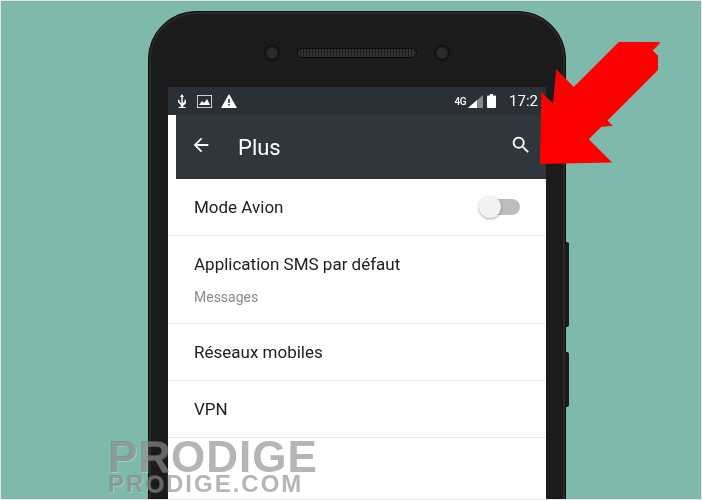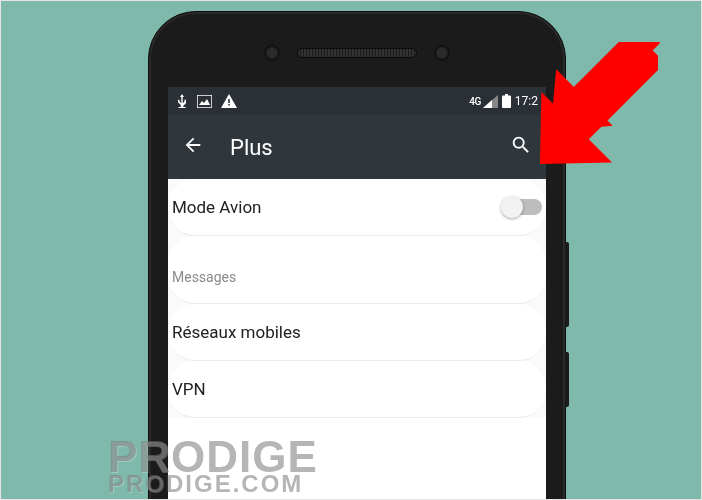--- a/index.html
+++ b/index.html
@@ -90,40 +90,40 @@
     color: #fff;
     display: flex;
     align-items: center;
     font-size: 13px;
     padding: 0 8px;
   }
   .status-left { display: flex; gap: 9px; align-items: center; }
   .status-left svg, .status-right svg { display: block; }
   .status-right { margin-left: auto; display: flex; gap: 4px; align-items: center; }
   .status-4g { font-size: 10px; font-weight: 500; letter-spacing: -0.5px; margin-right: -2px; }
-  .status-time { font-size: 12px; margin-left: 0; }
+  .status-time { font-size: 15px; margin-left: 9px; }
   .appbar {
     height: 64px;
     background: #2f373d;
     color: #fff;
     display: flex;
     align-items: center;
     padding: 0 14px;
+    margin-left: 8px;
   }
   .appbar .back { margin-right: 26px; }
   .appbar .title { font-size: 22px; font-weight: 400; }
   .appbar .search { margin-left: auto; }
   .list { background: #fafafa; }
   .row {
     background: #fff;
-    padding: 18px 4px;
+    padding: 18px 26px;
     border-bottom: 1px solid #eceaea;
     display: flex;
     align-items: center;
-    border-radius: 27px;
   }
   .row .col { flex: 1; }
   .row .primary { font-size: 17px; color: #212121; }
   .row .secondary { font-size: 14px; color: #8a8a8a; margin-top: 15px; }
   .toggle {
     width: 40px;
     height: 16px;
     background: #bdbdbd;
     border-radius: 8px;
     position: relative;
@@ -226,20 +226,21 @@
         <div class="col">
           <div class="primary">Mode Avion</div>
         </div>
         <div class="toggle">
           <div class="knob"></div>
         </div>
       </div>
 
       <div class="row">
         <div class="col">
+          <div class="primary">Application SMS par défaut</div>
           <div class="secondary">Messages</div>
         </div>
       </div>
 
 
       <div class="row">
         <div class="col">
           <div class="primary">Réseaux mobiles</div>
         </div>
       </div>

